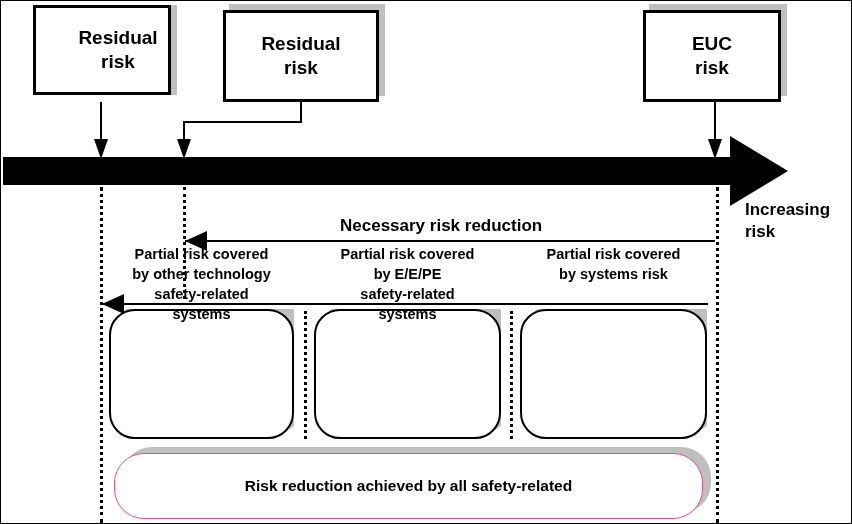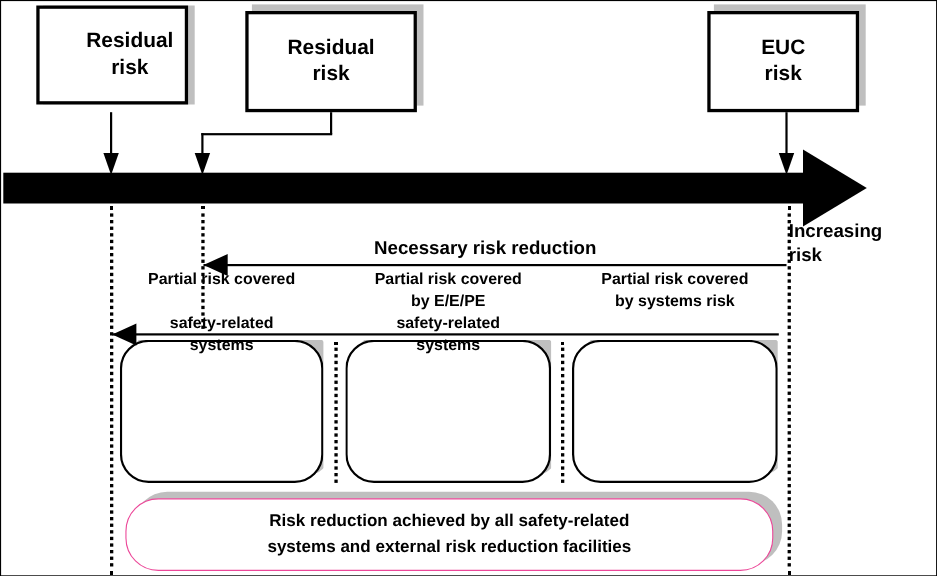--- a/index.html
+++ b/index.html
@@ -187,21 +187,21 @@
   <div class="hline" style="left:182px;top:120px;width:119px;"></div>
   <div class="vline" style="left:182px;top:120px;height:22px;"></div>
   <div class="downhead" style="left:176px;top:138px;"></div>
 
   <div class="vline" style="left:713px;top:101px;height:40px;"></div>
   <div class="downhead" style="left:707px;top:138px;"></div>
 
   <div class="axisbar" style="left:2px;top:156px;width:730px;height:28px;"></div>
   <div class="axishead" style="left:729px;top:135px;"></div>
 
-  <div class="sidelabel" style="left:716px;top:198px;">
+  <div class="sidelabel" style="left:744px;top:198px;">
     <span>Increasing</span><br>
     <span>risk</span>
   </div>
 
   <div class="dotted" style="left:99px;top:186px;height:336px;"></div>
   <div class="dotted" style="left:182px;top:186px;height:112px;"></div>
   <div class="dotted" style="left:715px;top:186px;height:336px;"></div>
 
   <div class="dotted" style="left:303px;top:310px;height:128px;"></div>
   <div class="dotted" style="left:509px;top:310px;height:128px;"></div>
@@ -212,21 +212,21 @@
 
   <div class="marrow-line" style="left:101px;top:302px;width:606px;"></div>
   <div class="marrow-head" style="left:101px;top:293px;"></div>
 
   <div class="panel-wrap" style="left:108px;top:308px;width:185px;height:130px;">
     <div class="panel-shadow"></div>
     <div class="panel-body"></div>
   </div>
   <div class="panel-text" style="left:108px;top:308px;width:185px;height:130px;">
     <span>Partial risk covered</span><br>
-    <br>
+    <span>by other technology</span><br>
     <span>safety-related</span><br>
     <span>systems</span>
   </div>
 
   <div class="panel-wrap" style="left:313px;top:308px;width:187px;height:130px;">
     <div class="panel-shadow"></div>
     <div class="panel-body"></div>
   </div>
   <div class="panel-text" style="left:313px;top:308px;width:187px;height:130px;">
     <span>Partial risk covered</span><br>
@@ -241,17 +241,16 @@
   </div>
   <div class="panel-text" style="left:519px;top:308px;width:187px;height:130px;">
     <span>Partial risk covered</span><br>
     <span>by systems risk</span><br>
   </div>
 
   <div class="wide-shadow" style="left:121px;top:446px;width:589px;height:66px;"></div>
   <div class="wide-body" style="left:113px;top:452px;width:589px;height:66px;">
     <div>
       <span>Risk reduction achieved by all safety-related</span><br>
-      <span>systems and external risk reduction facilities</span>
     </div>
   </div>
 
 </div>
 
 </body></html>

